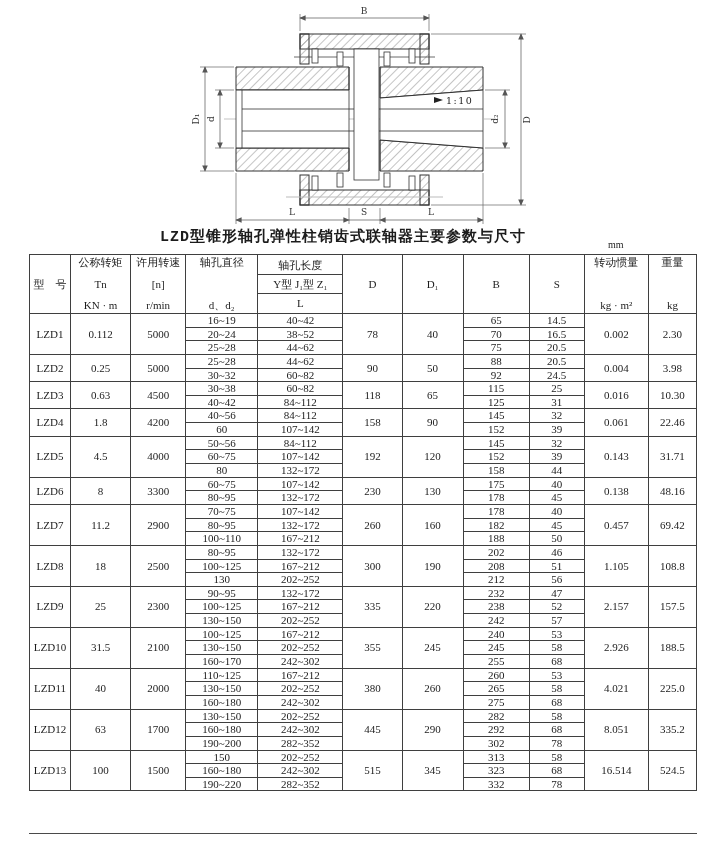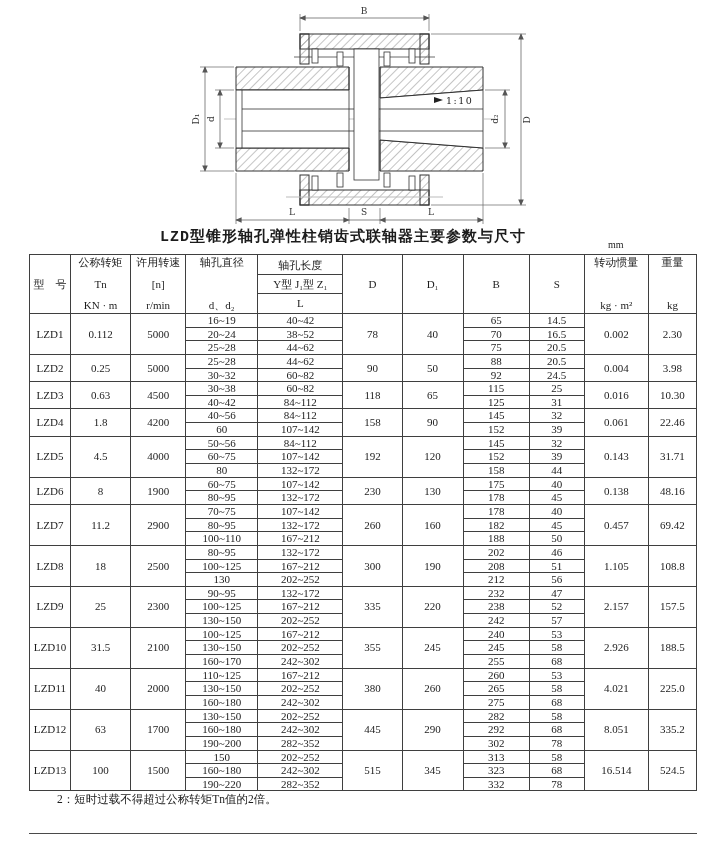--- a/index.html
+++ b/index.html
@@ -301,21 +301,21 @@
         </tr>
         <tr>
           <td>80</td>
           <td>132~172</td>
           <td>158</td>
           <td>44</td>
         </tr>
         <tr>
           <td rowspan="2">LZD6</td>
           <td rowspan="2">8</td>
-          <td rowspan="2">1900</td>
+          <td rowspan="2">3300</td>
           <td>60~75</td>
           <td>107~142</td>
           <td rowspan="2">230</td>
           <td rowspan="2">130</td>
           <td>175</td>
           <td>40</td>
           <td rowspan="2">0.138</td>
           <td rowspan="2">48.16</td>
         </tr>
         <tr>
@@ -496,17 +496,16 @@
         <tr>
           <td>190~220</td>
           <td>282~352</td>
           <td>332</td>
           <td>78</td>
         </tr>
       </tbody>
   </table>
 
   <div class="notes">
-    <div class="note-line-2">2：短时过载不得超过公称转矩Tn值的2倍。</div>
   </div>
   <div class="bottom-rule"></div>
 
 </div>
 
 </body></html>

